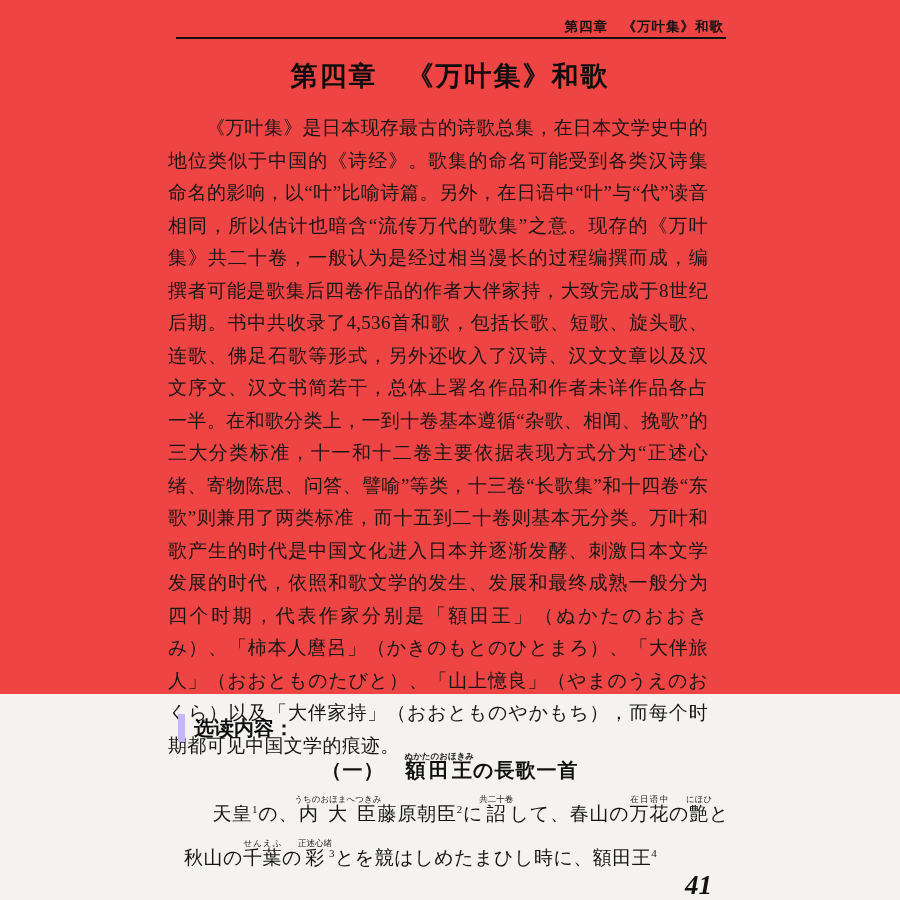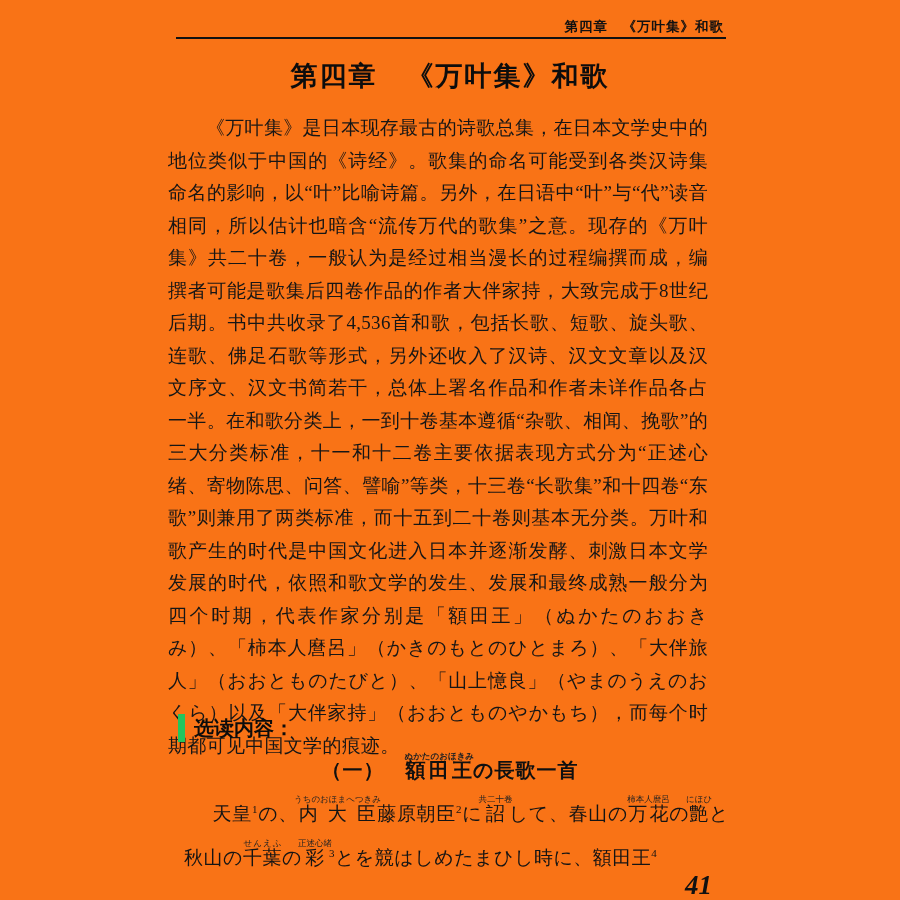--- a/index.html
+++ b/index.html
@@ -5,22 +5,22 @@
   html,body{margin:0;padding:0;}
   body{
     width:900px;height:900px;
     background:#f4f3f1;
     font-family:"Liberation Serif","DejaVu Serif",serif;
     color:#1c1c1c;
     overflow:hidden;
   }
   .page{
     position:relative;
-    width:900px;height:900px;
-    background:#f97316;
+    width:900px;height:694px;
+    background:#ef4444;
     box-sizing:border-box;
   }
   
   .running-head{
     position:absolute;
     top:18px;
     right:176px;
     font-family:"Liberation Sans","DejaVu Sans",sans-serif;
     font-weight:bold;
     font-size:13.5px;
@@ -65,21 +65,21 @@
   }
   
   .section-label{
     position:absolute;
     top:714px;
     left:178px;
     font-family:"Liberation Sans","DejaVu Sans",sans-serif;
     font-weight:bold;
     font-size:20px;
     color:#0c0c0c;
-    border-left:7px solid #22c55e;
+    border-left:7px solid #c4b5fd;
     padding-left:9px;
     line-height:28px;
   }
   
   .subsection-heading{
     position:absolute;
     top:752px;
     left:176px;
     width:548px;
     margin:0;
@@ -135,17 +135,17 @@
   <h1 class="chapter-title">第四章　《万叶集》和歌</h1>
 
   <p class="body-par">《万叶集》是日本现存最古的诗歌总集，在日本文学史中的地位类似于中国的《诗经》。歌集的命名可能受到各类汉诗集命名的影响，以“叶”比喻诗篇。另外，在日语中“叶”与“代”读音相同，所以估计也暗含“流传万代的歌集”之意。现存的《万叶集》共二十卷，一般认为是经过相当漫长的过程编撰而成，编撰者可能是歌集后四卷作品的作者大伴家持，大致完成于8世纪后期。书中共收录了4,536首和歌，包括长歌、短歌、旋头歌、连歌、佛足石歌等形式，另外还收入了汉诗、汉文文章以及汉文序文、汉文书简若干，总体上署名作品和作者未详作品各占一半。在和歌分类上，一到十卷基本遵循“杂歌、相闻、挽歌”的三大分类标准，十一和十二卷主要依据表现方式分为“正述心绪、寄物陈思、问答、譬喻”等类，十三卷“长歌集”和十四卷“东歌”则兼用了两类标准，而十五到二十卷则基本无分类。万叶和歌产生的时代是中国文化进入日本并逐渐发酵、刺激日本文学发展的时代，依照和歌文学的发生、发展和最终成熟一般分为四个时期，代表作家分别是「額田王」（ぬかたのおおきみ）、「柿本人麿呂」（かきのもとのひとまろ）、「大伴旅人」（おおとものたびと）、「山上憶良」（やまのうえのおくら）以及「大伴家持」（おおとものやかもち），而每个时期都可见中国文学的痕迹。</p>
 
   <div class="section-label">
     <span>选读内容：</span>
   </div>
 
   <h2 class="subsection-heading"><span>（一）　</span><ruby>額田王<rt>ぬかたのおほきみ</rt></ruby><span>の長歌一首</span></h2>
 
-  <p class="jp-par"><span>天皇</span><sup>1</sup><span>の、</span><ruby>内大臣<rt>うちのおほまへつきみ</rt></ruby><span>藤原朝臣</span><sup>2</sup><span>に</span><ruby>詔<rt>共二十卷</rt></ruby><span>して、春山の</span><ruby>万花<rt>柿本人麿呂</rt></ruby><span>の</span><ruby>艶<rt>にほひ</rt></ruby><span>と秋山の</span><ruby>千葉<rt>せんえふ</rt></ruby><span>の</span><ruby>彩<rt>正述心绪</rt></ruby><sup>3</sup><span>とを競はしめたまひし時に、額田王</span><sup>4</sup></p>
+  <p class="jp-par"><span>天皇</span><sup>1</sup><span>の、</span><ruby>内大臣<rt>うちのおほまへつきみ</rt></ruby><span>藤原朝臣</span><sup>2</sup><span>に</span><ruby>詔<rt>共二十卷</rt></ruby><span>して、春山の</span><ruby>万花<rt>在日语中</rt></ruby><span>の</span><ruby>艶<rt>にほひ</rt></ruby><span>と秋山の</span><ruby>千葉<rt>せんえふ</rt></ruby><span>の</span><ruby>彩<rt>正述心绪</rt></ruby><sup>3</sup><span>とを競はしめたまひし時に、額田王</span><sup>4</sup></p>
 
   <div class="page-number">41</div>
 
 </div>
 
 </body></html>

